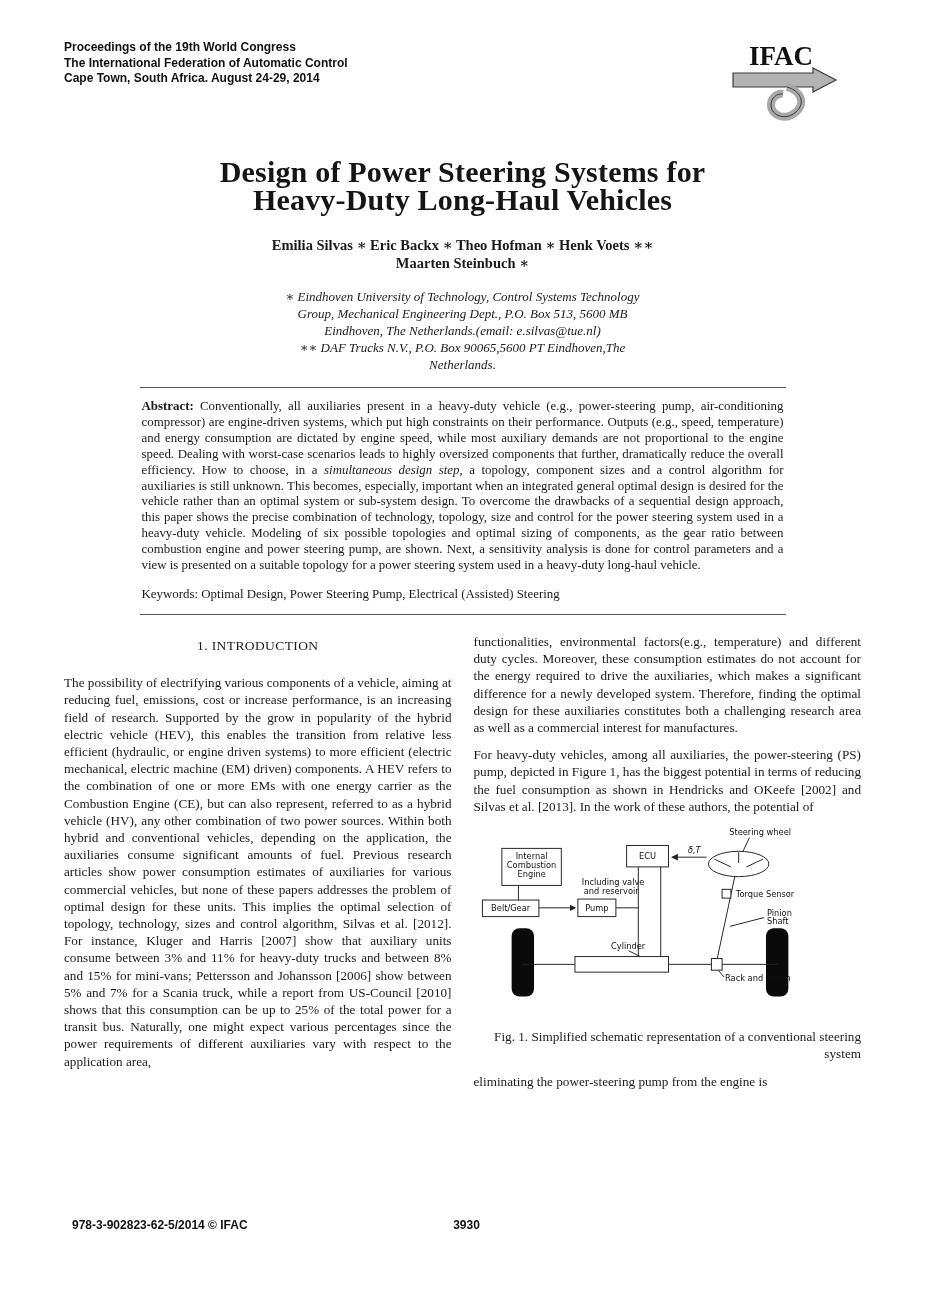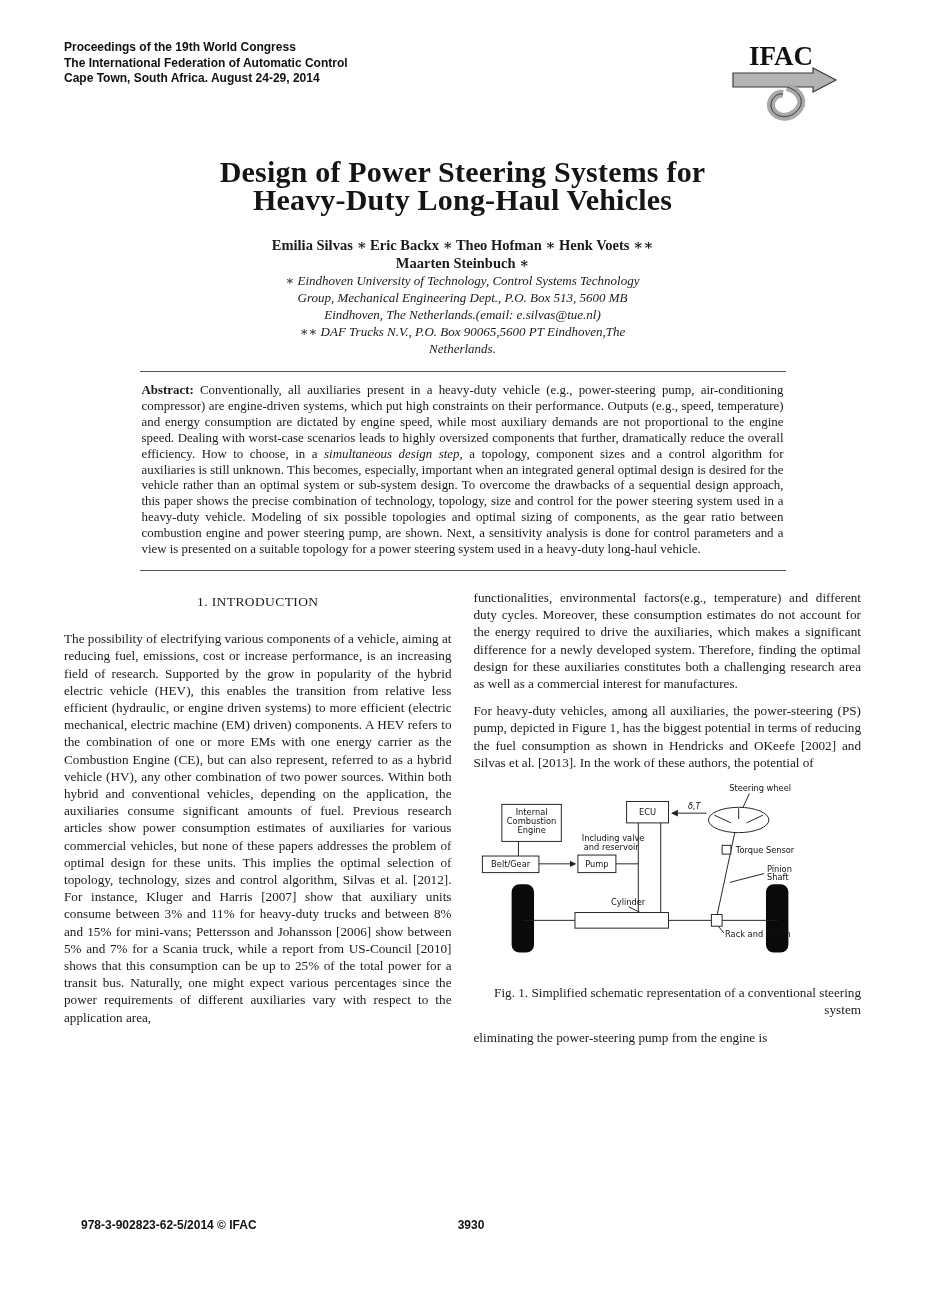--- a/index.html
+++ b/index.html
@@ -14,42 +14,42 @@
   .hdr-left {
     font-family:"Liberation Sans","DejaVu Sans",sans-serif;
     font-weight:bold; font-size:12px; line-height:15.5px; color:#111;
   }
   .logo-wrap { margin-right:20px; margin-top:2px; }
   .paper-title {
     margin-top:30px; text-align:center; font-size:30px; font-weight:bold;
     line-height:28px; letter-spacing:.2px; color:#151515;
   }
   .authors { margin-top:22px; text-align:center; font-weight:bold; font-size:14.5px; line-height:18px; }
-  .affils { text-align:center; font-style:italic; font-size:13px; line-height:17px; }
+  .affils { margin-top:16px; text-align:center; font-style:italic; font-size:13px; line-height:17px; }
   .abstract-block {
     width:646px; margin:14px auto 0;
     border-top:1px solid #555; border-bottom:1px solid #555;
     padding:11px 2px 12px 2px;
   }
   .abstract-text { font-size:12.9px; line-height:15.9px; text-align:justify; }
   .kw { margin-top:13px; font-size:12.9px; }
   .cols { display:flex; gap:22px; margin-top:18px; }
   .col { flex:1 1 0; font-size:13.2px; line-height:17.2px; text-align:justify; }
   .sec-heading {
     text-align:center; font-size:13.5px; font-weight:normal;
     letter-spacing:.4px; margin:4px 0 20px 0;
   }
   .col p + p { margin-top:10px; }
   figure { margin:10px 0 2px 0; text-align:left; }
   .figcap { margin-top:8px; text-align:right; padding-left:30px; text-indent:-30px; line-height:17.2px; }
   .fig-svg text { font-family:"DejaVu Sans","Liberation Sans",sans-serif; font-size:8.5px; fill:#111; }
   .fig-svg .box { fill:#fff; stroke:#222; stroke-width:1; }
   .fig-svg line { stroke:#222; stroke-width:1; }
   .footer {
-    position:absolute; top:1218px; left:81px; right:64px; height:20px;
+    position:absolute; top:1218px; left:72px; right:64px; height:20px;
     font-family:"Liberation Sans","DejaVu Sans",sans-serif;
     font-weight:bold; font-size:12px; color:#111;
   }
   .footer .isbn { position:absolute; left:0; top:0; }
   .footer .pageno { position:absolute; left:0; right:0; top:0; text-align:center; }
 </style>
 </head>
 <body>
 
 <div class="page">
@@ -83,20 +83,21 @@
   <div class="affils">
     <div>∗ Eindhoven University of Technology, Control Systems Technology</div>
     <div>Group, Mechanical Engineering Dept., P.O. Box 513, 5600 MB</div>
     <div>Eindhoven, The Netherlands.(email: e.silvas@tue.nl)</div>
     <div>∗∗ DAF Trucks N.V., P.O. Box 90065,5600 PT Eindhoven,The</div>
     <div>Netherlands.</div>
   </div>
 
   <div class="abstract-block">
     <div class="abstract-text"><b>Abstract:</b><span> Conventionally, all auxiliaries present in a heavy-duty vehicle (e.g., power-steering pump, air-conditioning compressor) are engine-driven systems, which put high constraints on their performance. Outputs (e.g., speed, temperature) and energy consumption are dictated by engine speed, while most auxiliary demands are not proportional to the engine speed. Dealing with worst-case scenarios leads to highly oversized components that further, dramatically reduce the overall efficiency. How to choose, in a </span><i>simultaneous design step</i><span>, a topology, component sizes and a control algorithm for auxiliaries is still unknown. This becomes, especially, important when an integrated general optimal design is desired for the vehicle rather than an optimal system or sub-system design. To overcome the drawbacks of a sequential design approach, this paper shows the precise combination of technology, topology, size and control for the power steering system used in a heavy-duty vehicle. Modeling of six possible topologies and optimal sizing of components, as the gear ratio between combustion engine and power steering pump, are shown. Next, a sensitivity analysis is done for control parameters and a view is presented on a suitable topology for a power steering system used in a heavy-duty long-haul vehicle.</span></div>
+    <div class="kw">Keywords: Optimal Design, Power Steering Pump, Electrical (Assisted) Steering</div>
   </div>
 
   <div class="cols">
 
     <div class="col">
       <div class="sec-heading">1.  INTRODUCTION</div>
       <p>The possibility of electrifying various components of a vehicle, aiming at reducing fuel, emissions, cost or increase performance, is an increasing field of research. Supported by the grow in popularity of the hybrid electric vehicle (HEV), this enables the transition from relative less efficient (hydraulic, or engine driven systems) to more efficient (electric mechanical, electric machine (EM) driven) components. A HEV refers to the combination of one or more EMs with one energy carrier as the Combustion Engine (CE), but can also represent, referred to as a hybrid vehicle (HV), any other combination of two power sources. Within both hybrid and conventional vehicles, depending on the application, the auxiliaries consume significant amounts of fuel. Previous research articles show power consumption estimates of auxiliaries for various commercial vehicles, but none of these papers addresses the problem of optimal design for these units. This implies the optimal selection of topology, technology, sizes and control algorithm, Silvas et al. [2012]. For instance, Kluger and Harris [2007] show that auxiliary units consume between 3% and 11% for heavy-duty trucks and between 8% and 15% for mini-vans; Pettersson and Johansson [2006] show between 5% and 7% for a Scania truck, while a report from US-Council [2010] shows that this consumption can be up to 25% of the total power for a transit bus. Naturally, one might expect various percentages since the power requirements of different auxiliaries vary with respect to the application area,</p>
     </div>
 
     <div class="col">

